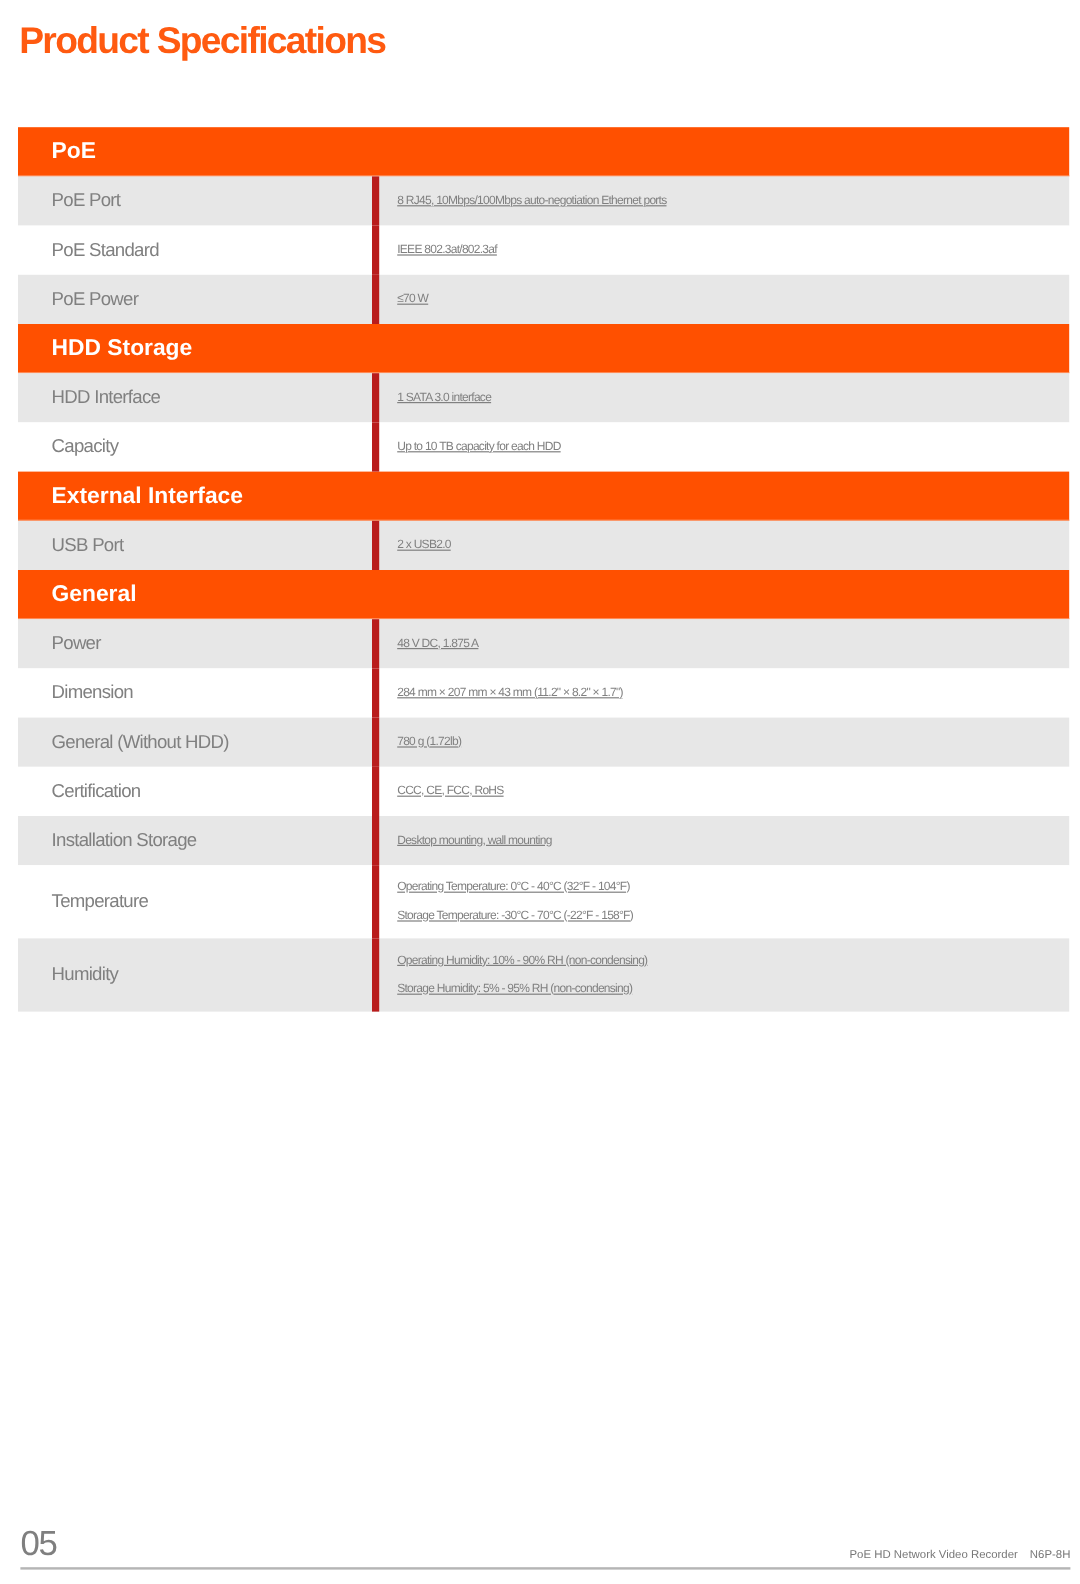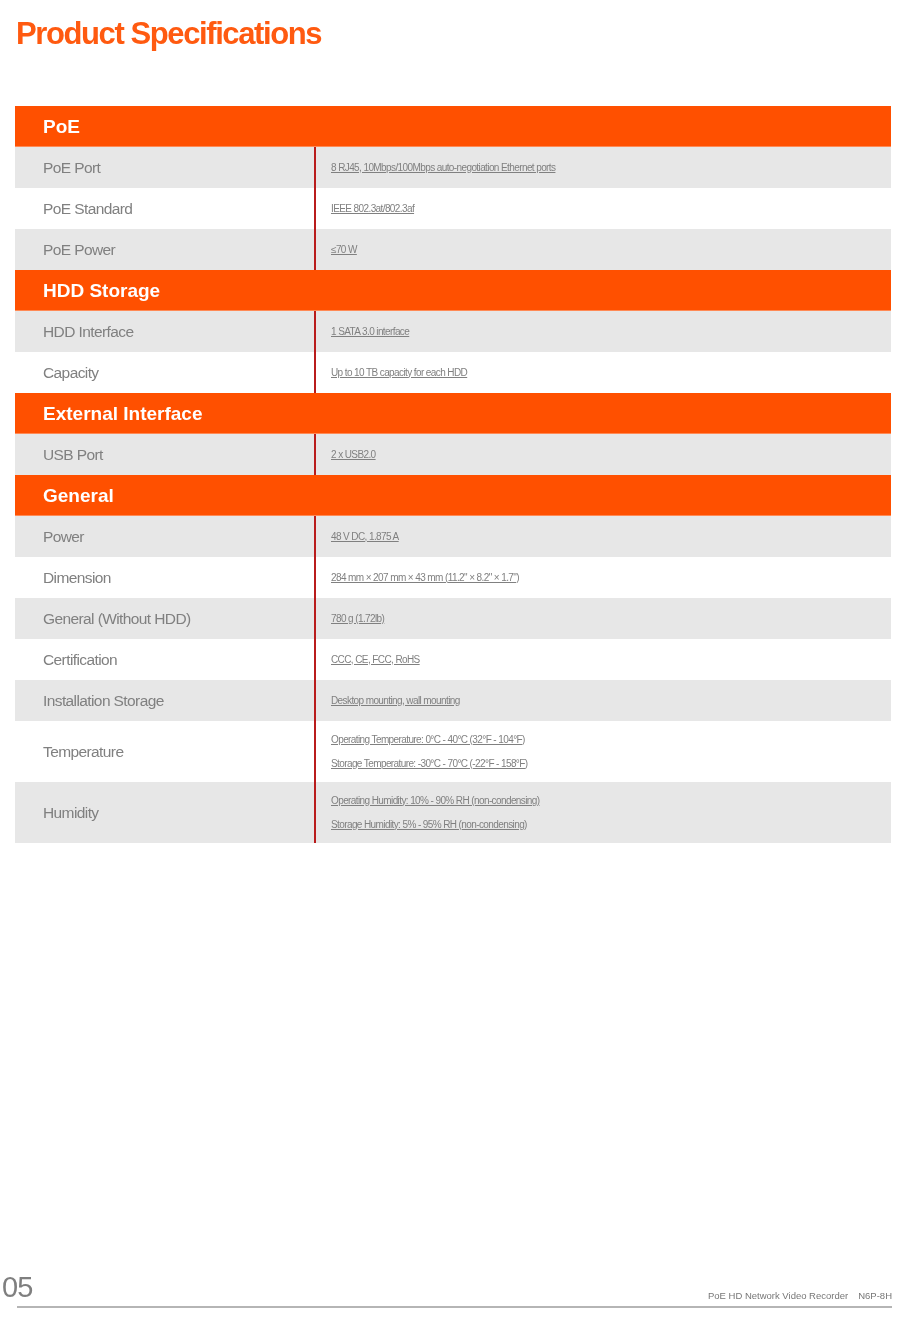--- a/index.html
+++ b/index.html
@@ -22,30 +22,30 @@
 
     .spec-row { display: flex; height: 41px; }
     .spec-row.tall { height: 61px; }
     .spec-row.gray { background: #e7e7e7; }
     .spec-row.white { background: #ffffff; }
 
     .spec-label {
       width: 301px; flex: none; padding-left: 28px;
       display: flex; align-items: center;
       font-size: 15.5px; letter-spacing: -0.6px; color: #808080;
-      border-right: 2px solid #b91c1c;
+      border-right: 6px solid #b91c1c;
     }
     .spec-value {
       flex: 1; padding-left: 15px;
       display: flex; flex-direction: column; justify-content: center;
       font-size: 10px; letter-spacing: -0.6px; color: #808080; line-height: 24px; text-decoration: underline;
     }
 
     .page-number {
-      position: absolute; left: 2px; top: 1270px;
+      position: absolute; left: 17px; top: 1270px;
       font-size: 29px; color: #7f7f7f; letter-spacing: -1px; line-height: 34px;
     }
     .footer-rule {
       position: absolute; left: 17px; top: 1306px; width: 875px; height: 2px; background: #b5b5b5;
     }
     .footer-text {
       position: absolute; right: 8px; top: 1290px;
       font-size: 9.5px; color: #777777; line-height: 12px; white-space: pre;
     }
     .footer-text span + span { margin-left: 10px; }

